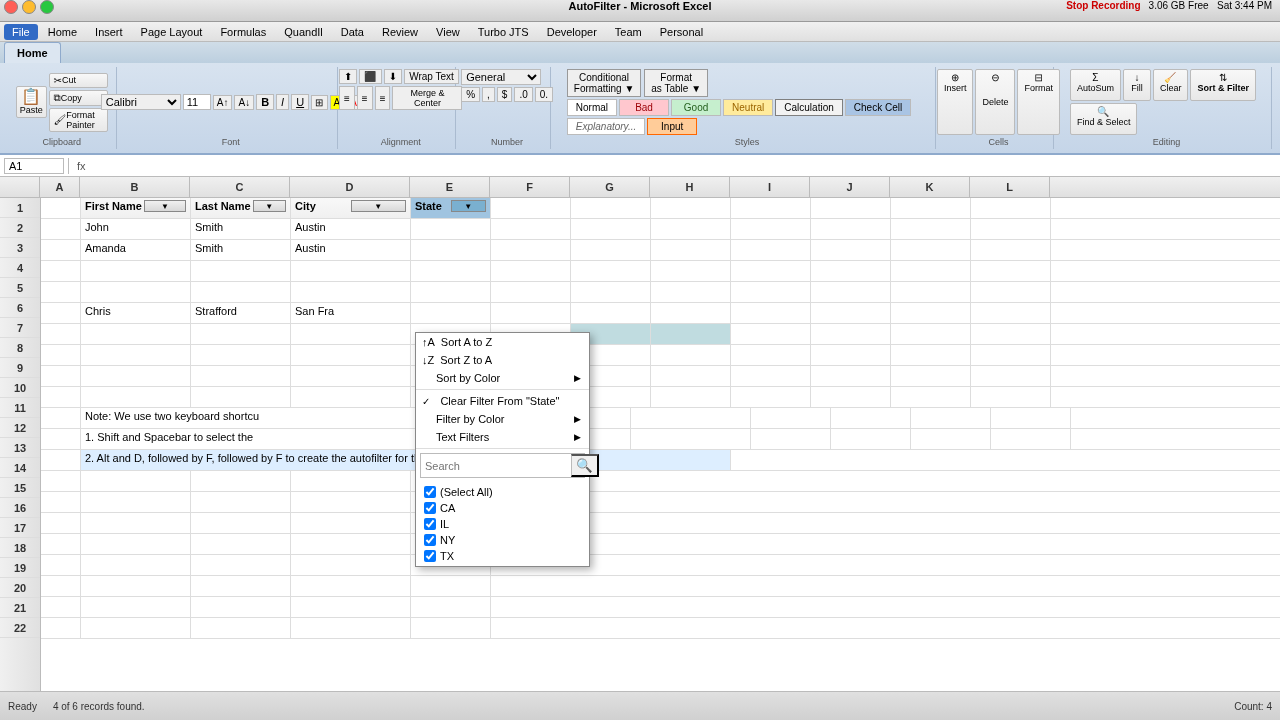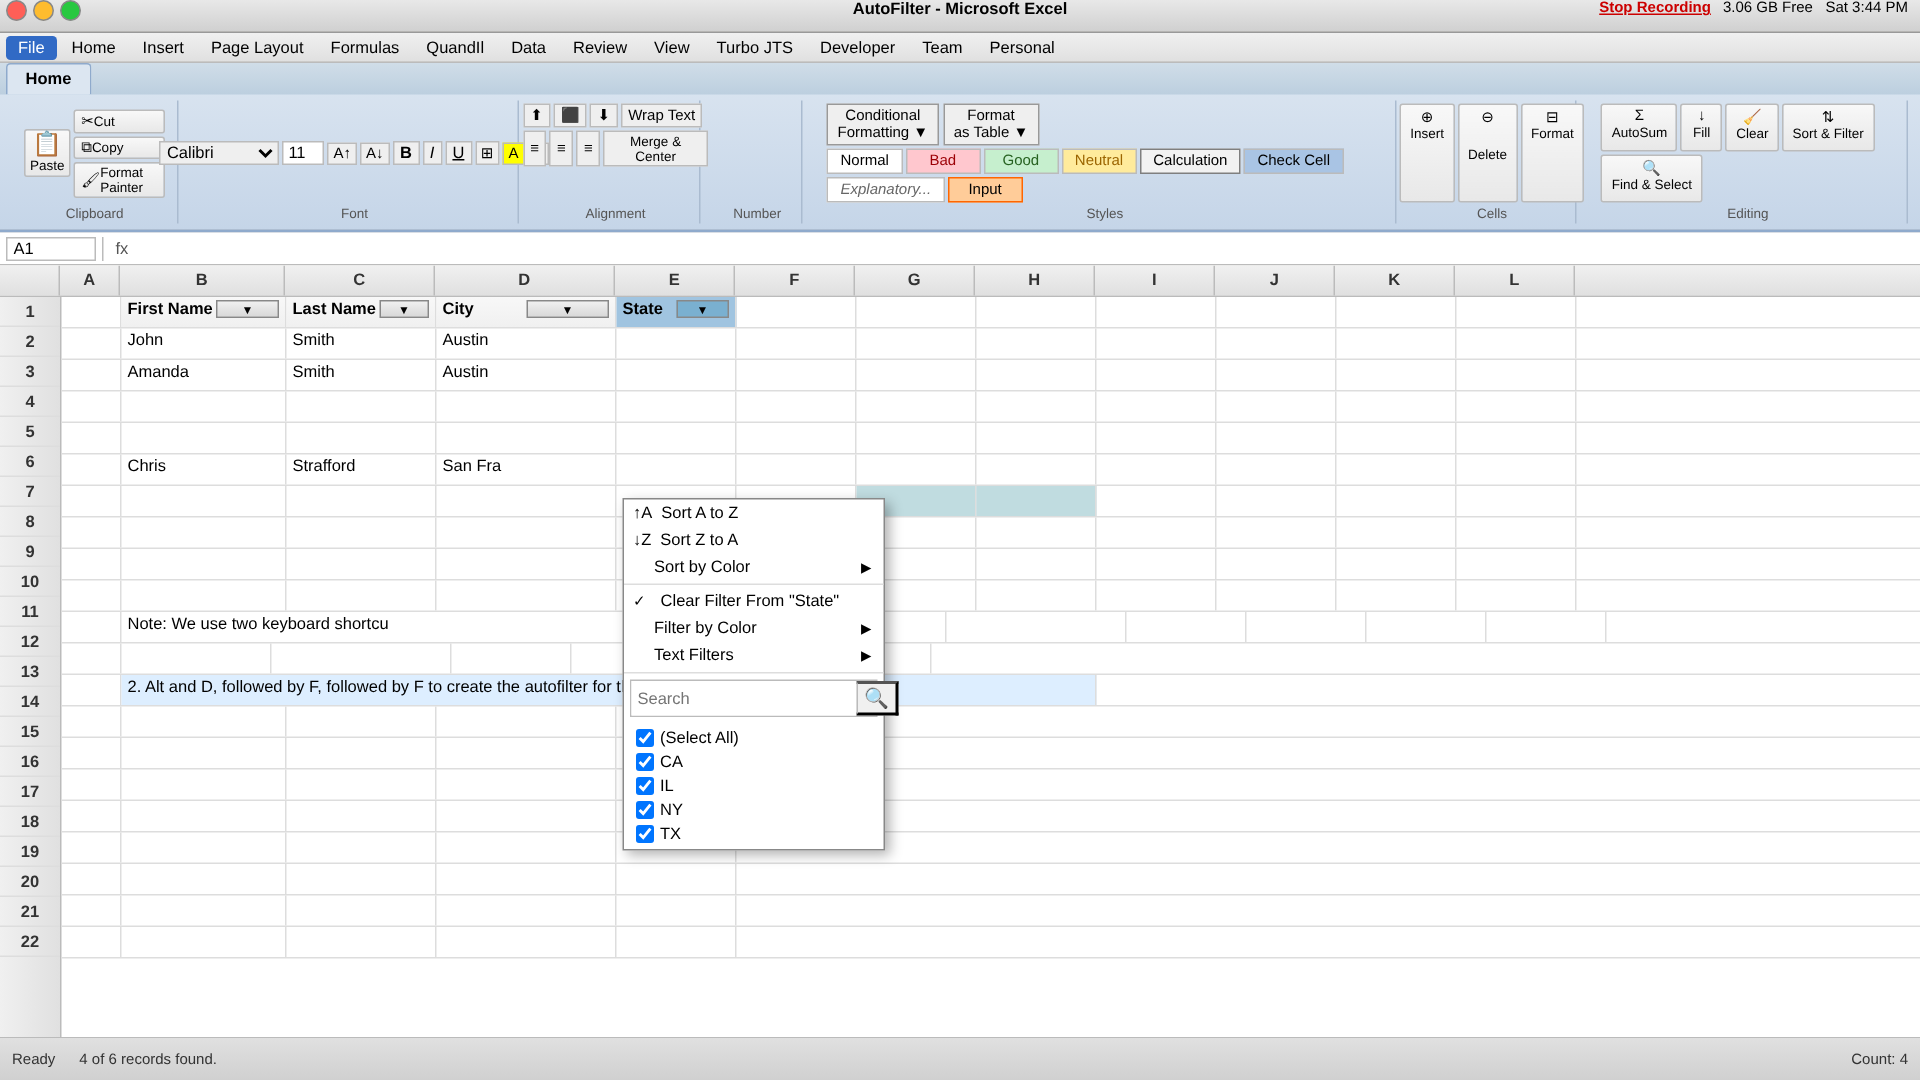--- a/index.html
+++ b/index.html
@@ -100,21 +100,21 @@
 <body>
 
 <div id="title-bar">
   <div class="controls">
     <div class="win-btn close"></div>
     <div class="win-btn min"></div>
     <div class="win-btn max"></div>
   </div>
   <span class="title">AutoFilter - Microsoft Excel</span>
   <div style="position:absolute; right: 8px; display:flex; gap:8px; align-items:center;">
-    <span style="font-size:10px; color:#cc0000; font-weight:bold;text-decoration:underline;">Stop Recording</span>
+    <span style="font-size:10px; color:#cc0000; font-weight:bold;">Stop Recording</span>
     <span style="font-size:10px;">3.06 GB Free &nbsp; Sat 3:44 PM</span>
   </div>
 </div>
 
 <div id="menu-bar">
   <div class="menu-item active">File</div>
   <div class="menu-item">Home</div>
   <div class="menu-item">Insert</div>
   <div class="menu-item">Page Layout</div>
   <div class="menu-item">Formulas</div>
@@ -192,20 +192,32 @@
           <button style="font-size:10px; padding:1px 4px; border:1px solid #bbb; cursor:pointer;">≡</button>
           <button style="font-size:10px; padding:1px 4px; border:1px solid #bbb; cursor:pointer;">≡</button>
           <button style="font-size:10px; padding:1px 4px; border:1px solid #bbb; cursor:pointer;">≡</button>
           <button style="font-size:9px; padding:1px 4px; border:1px solid #bbb; cursor:pointer; width:70px;">Merge &amp; Center</button>
         </div>
       </div>
       <span class="ribbon-group-label">Alignment</span>
     </div>
 
     <div class="ribbon-group">
+      <div style="flex:1; display:flex; flex-direction:column; gap:2px;">
+        <select style="border:1px solid #bbb; font-size:11px; width:80px;">
+          <option>General</option>
+        </select>
+        <div style="display:flex; gap:2px;">
+          <button style="font-size:10px; padding:1px 4px; border:1px solid #bbb; cursor:pointer;">%</button>
+          <button style="font-size:10px; padding:1px 4px; border:1px solid #bbb; cursor:pointer;">,</button>
+          <button style="font-size:10px; padding:1px 4px; border:1px solid #bbb; cursor:pointer;">$</button>
+          <button style="font-size:10px; padding:1px 4px; border:1px solid #bbb; cursor:pointer;">.0</button>
+          <button style="font-size:10px; padding:1px 4px; border:1px solid #bbb; cursor:pointer;">0.</button>
+        </div>
+      </div>
       <span class="ribbon-group-label">Number</span>
     </div>
 
     <div class="ribbon-group" style="min-width:220px;">
       <div style="flex:1; display:flex; flex-direction:column; gap:2px;">
         <div style="display:flex; gap:3px; align-items:flex-start;">
           <button style="padding:2px 6px; font-size:10px; border:1px solid #999; cursor:pointer;">Conditional<br>Formatting ▼</button>
           <button style="padding:2px 6px; font-size:10px; border:1px solid #999; cursor:pointer;">Format<br>as Table ▼</button>
         </div>
         <div style="display:flex; gap:2px; flex-wrap:wrap;">
@@ -249,21 +261,21 @@
         <div class="ribbon-btn">
           <span>↓</span>
           <span style="font-size:9px;">Fill</span>
         </div>
         <div class="ribbon-btn">
           <span>🧹</span>
           <span style="font-size:9px;">Clear</span>
         </div>
         <div class="ribbon-btn">
           <span>⇅</span>
-          <span style="font-size:9px;">Sort &amp; Filter</span>
+          <span style="font-size:9px;font-weight:bold;">Sort &amp; Filter</span>
         </div>
         <div class="ribbon-btn">
           <span>🔍</span>
           <span style="font-size:9px;">Find &amp; Select</span>
         </div>
       </div>
       <span class="ribbon-group-label">Editing</span>
     </div>
   </div>
 </div>
@@ -500,20 +512,23 @@
           <div class="grid-cell" style="width:100px;"></div>
           <div class="grid-cell" style="width:120px;"></div>
           <div class="grid-cell" style="width:80px;"></div>
           <div class="grid-cell" style="width:80px;"></div>
           <div class="grid-cell" style="width:80px;"></div>
           <div class="grid-cell" style="width:80px;"></div>
         </div>
 
         <div class="grid-row">
           <div class="grid-cell" style="width:40px;"></div>
+          <div class="grid-cell" style="width:450px; overflow:visible; white-space:nowrap;">
+            <span>1. Shift and Spacebar to select the </span>
+          </div>
           <div class="grid-cell" style="width:100px;"></div>
           <div class="grid-cell" style="width:120px;"></div>
           <div class="grid-cell" style="width:80px;"></div>
           <div class="grid-cell" style="width:80px;"></div>
           <div class="grid-cell" style="width:80px;"></div>
           <div class="grid-cell" style="width:80px;"></div>
         </div>
 
         <div class="grid-row">
           <div class="grid-cell" style="width:40px;"></div>

